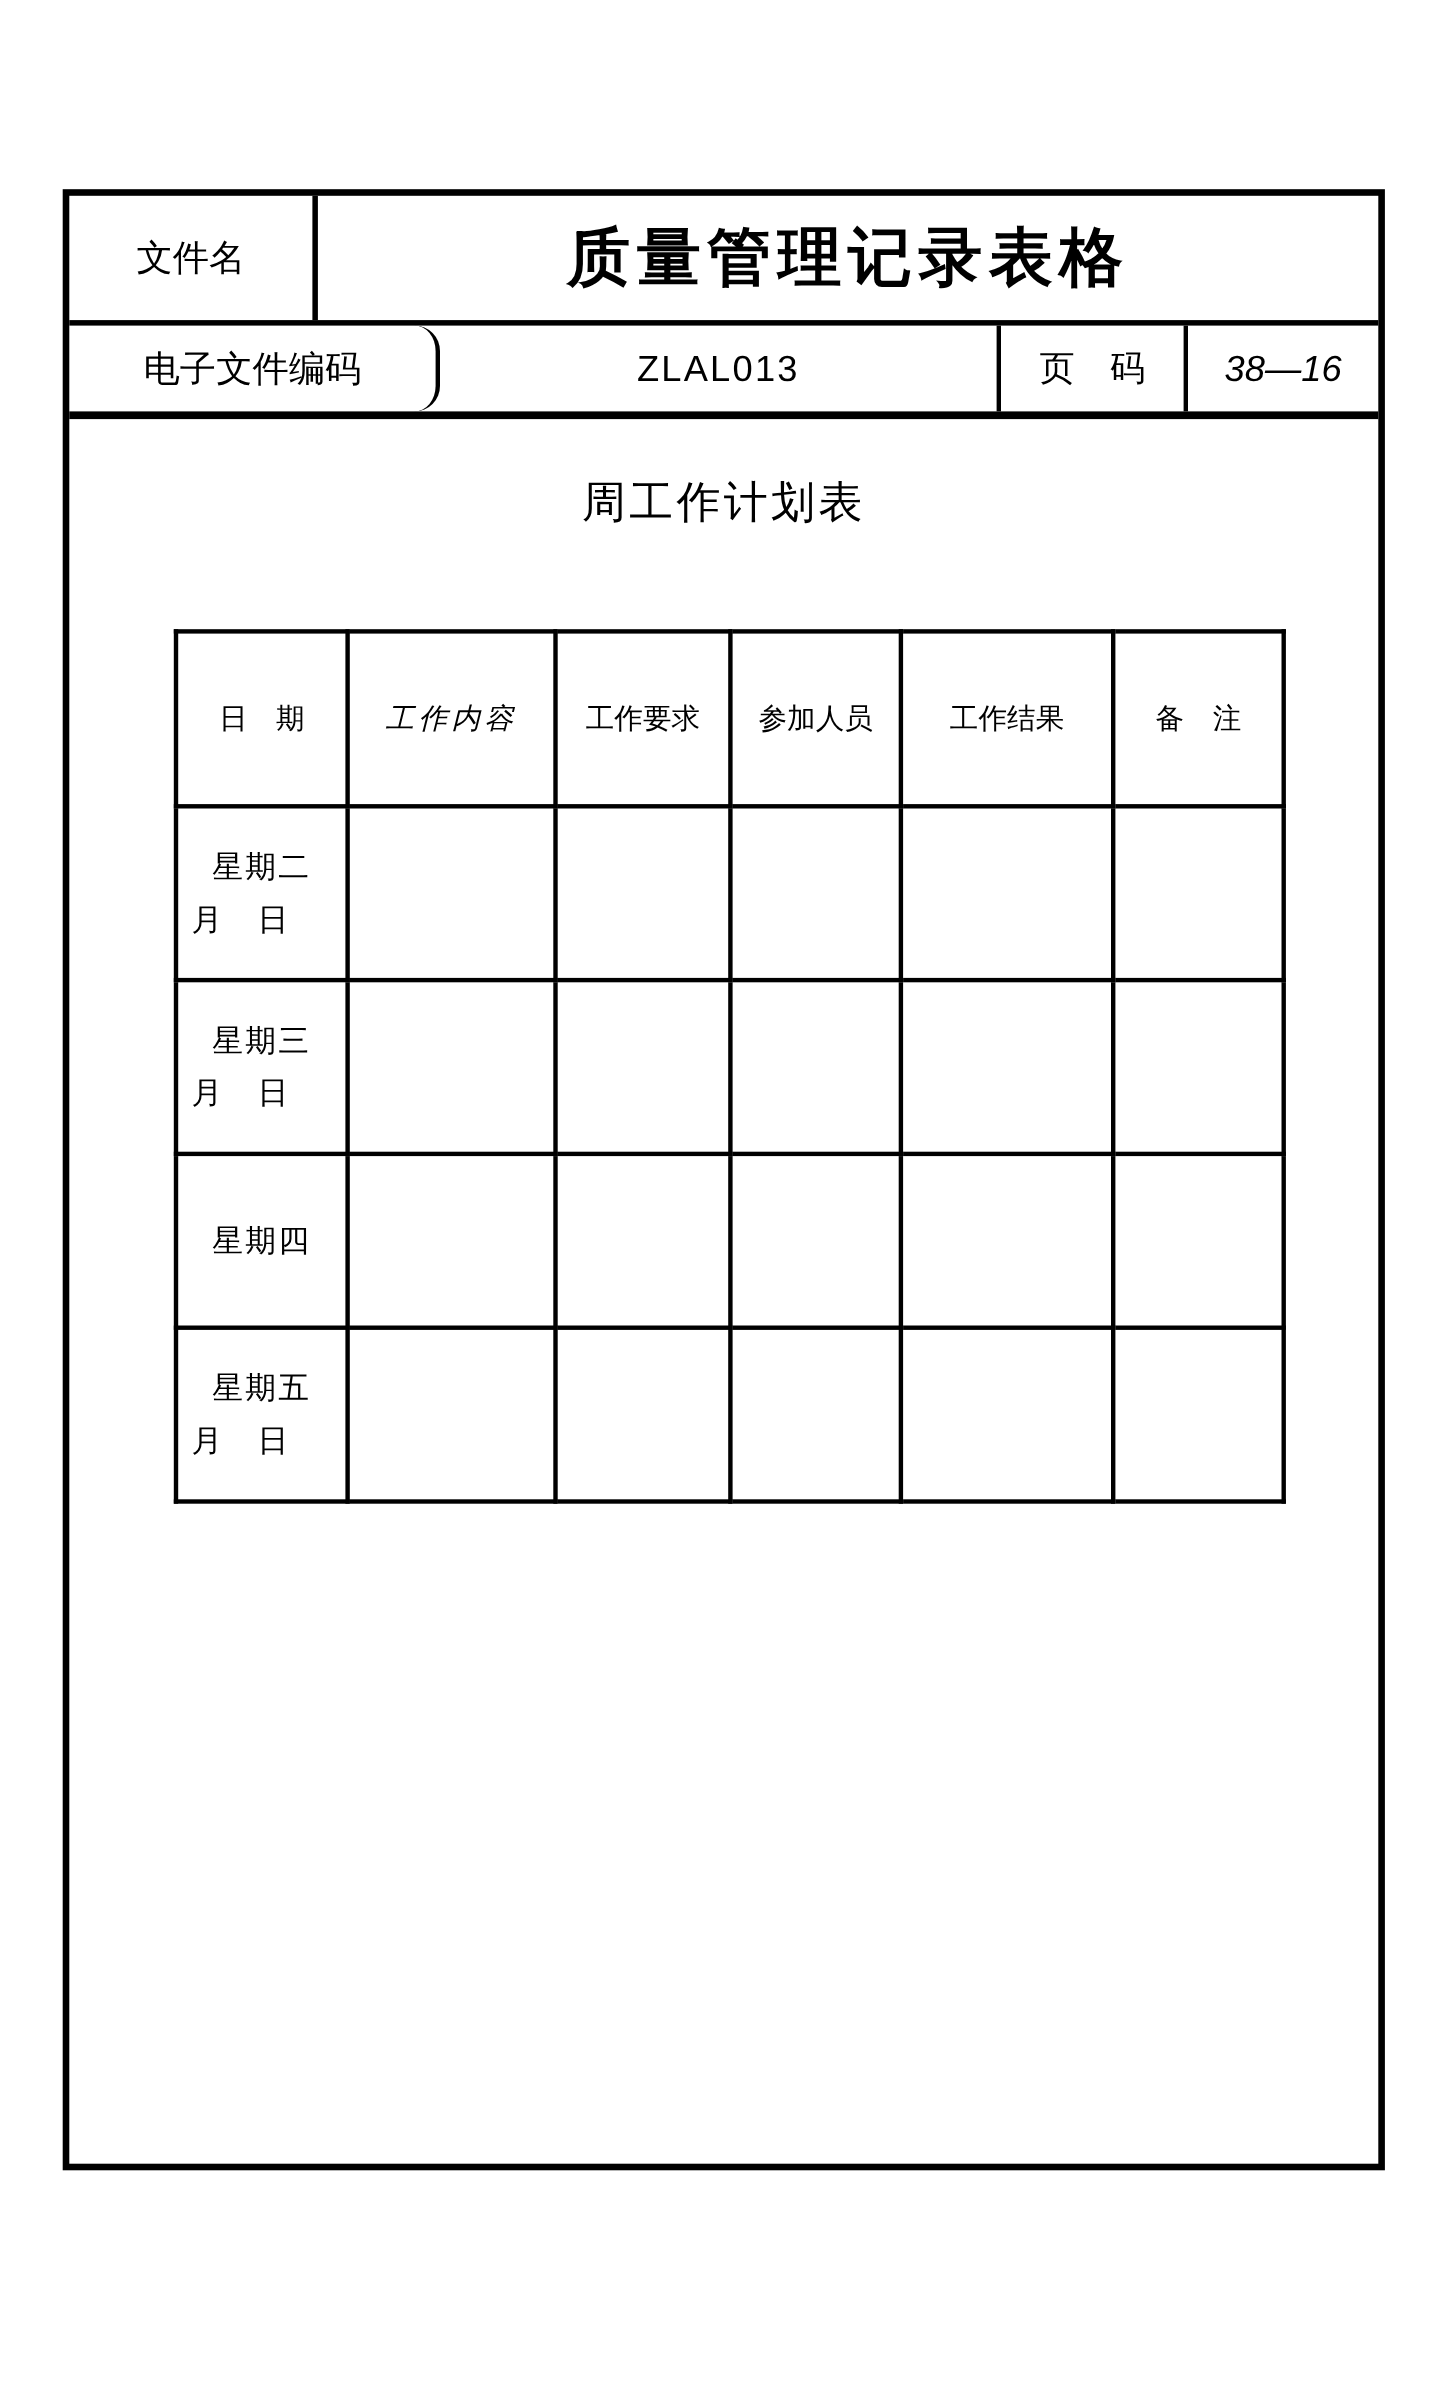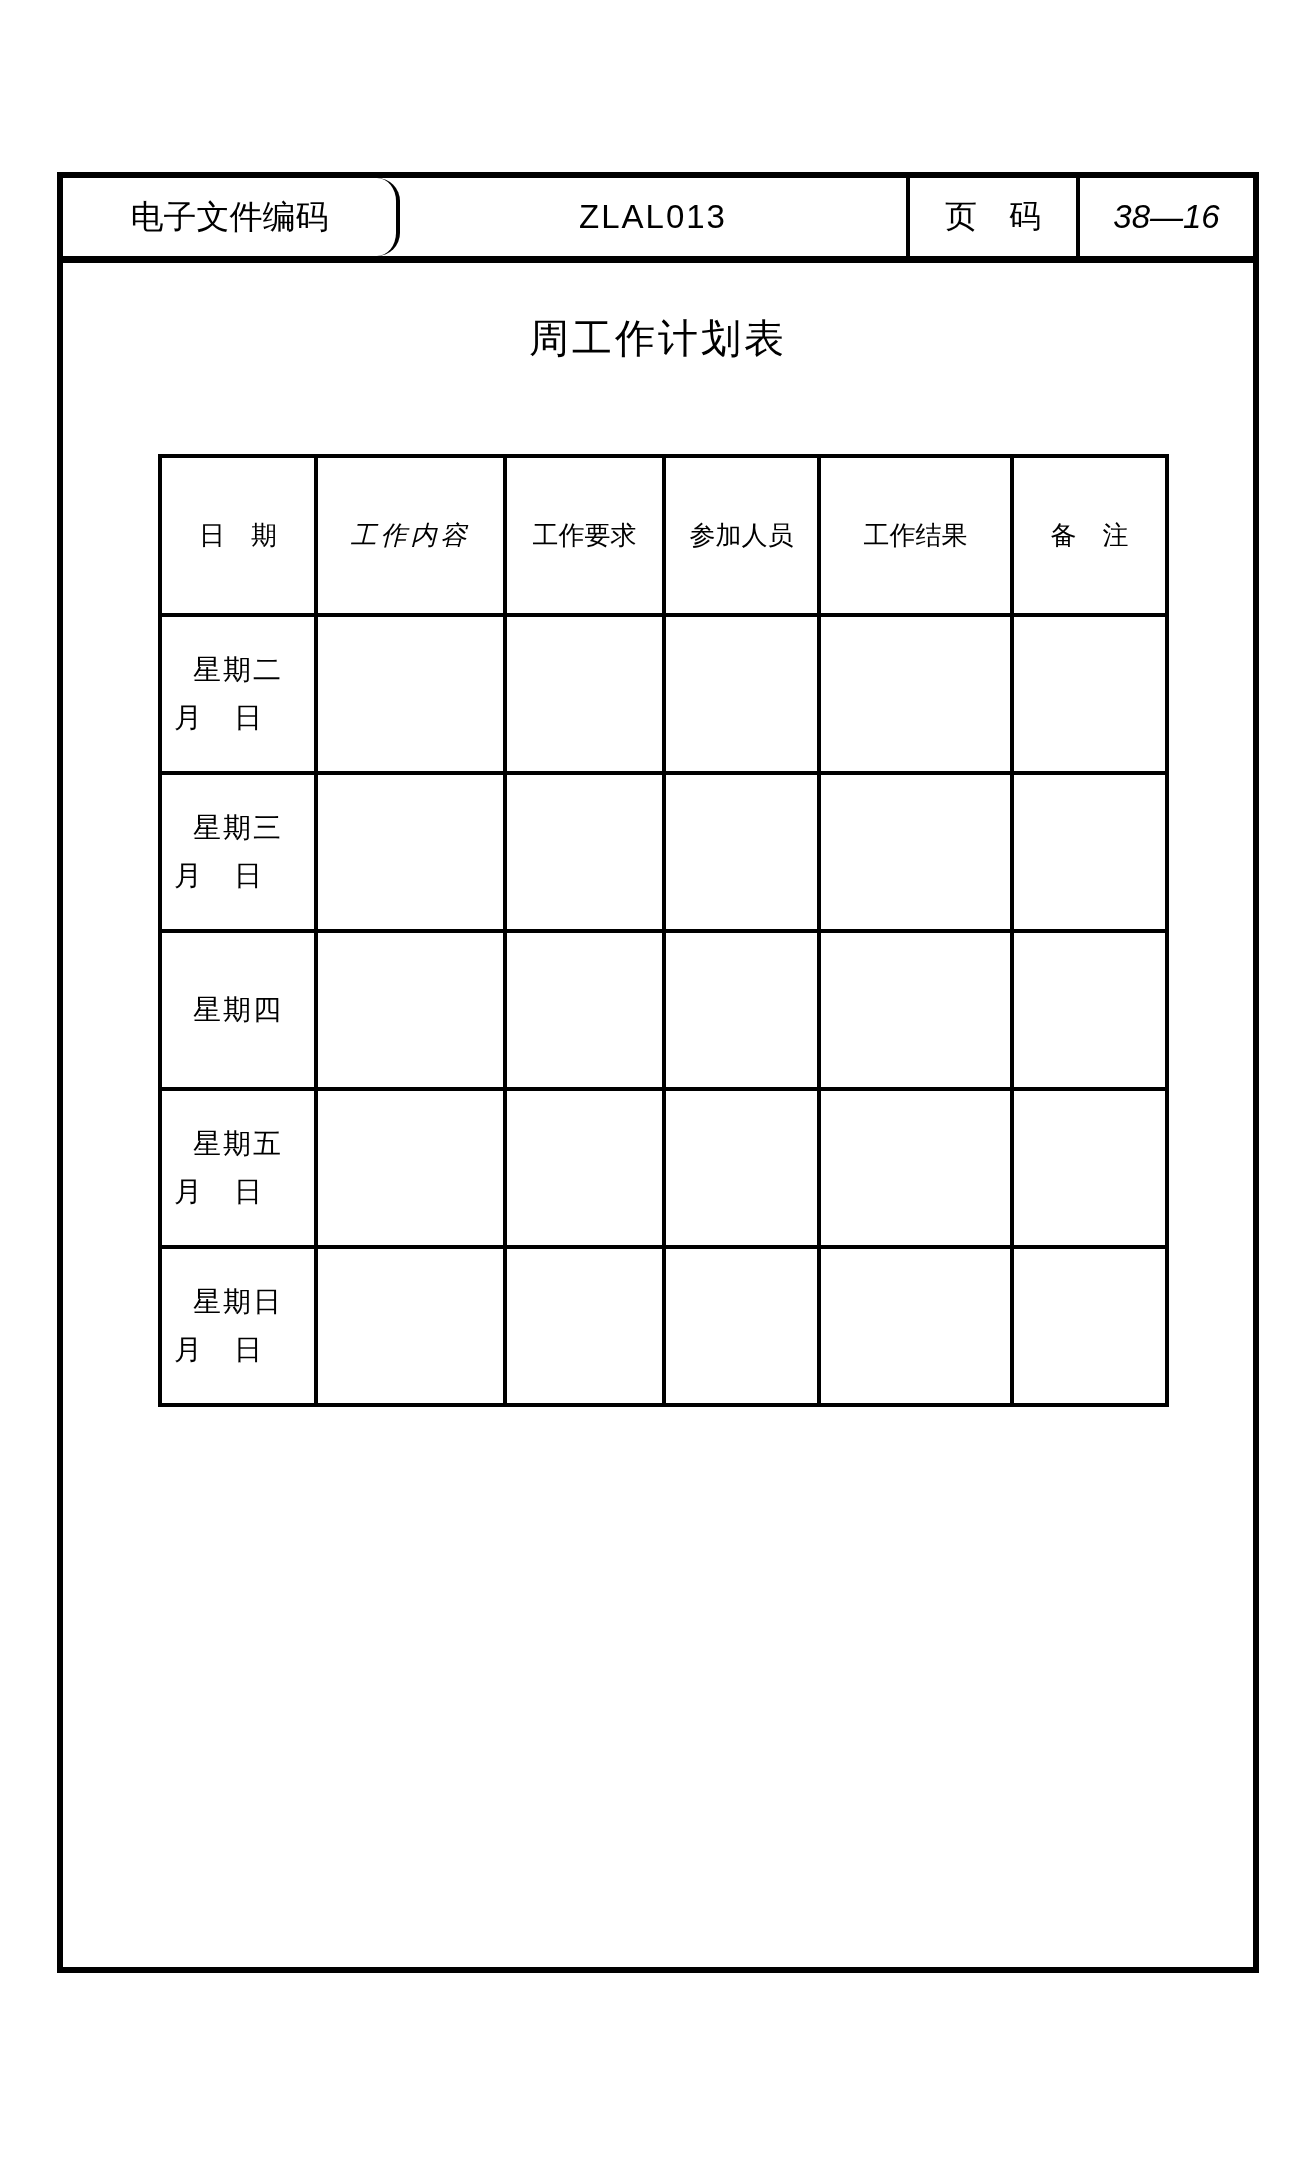--- a/index.html
+++ b/index.html
@@ -116,20 +116,28 @@
     display:flex;justify-content:space-between;
     padding:0 52px 0 12px;
   }
 </style>
 </head>
 <body>
 
 <div class="canvas">
   <div class="page-box">
 
+    <div class="row1">
+      <div class="cell-filelabel">
+        <span>文件名</span>
+      </div>
+      <div class="cell-doctitle">
+        <span>质量管理记录表格</span>
+      </div>
+    </div>
 
     <div class="row2">
       <div class="c c1">电子文件编码</div>
       <div class="c c2">ZLAL013</div>
       <div class="c c3">页　码</div>
       <div class="c c4">38—16</div>
     </div>
 
     <div class="body">
       <div class="form-title">周工作计划表</div>
@@ -214,34 +222,18 @@
             </div>
           </td>
           <td></td>
           <td></td>
           <td></td>
           <td></td>
           <td></td>
         </tr>
 
 
-        <tr>
-          <td class="day-cell">
-            <div class="day-inner">
-              <div class="day-name">星期日</div>
-              <div class="day-md">
-                <span>月</span>
-                <span>日</span>
-              </div>
-            </div>
-          </td>
-          <td></td>
-          <td></td>
-          <td></td>
-          <td></td>
-          <td></td>
-        </tr>
       </tbody>
         </table>
     </div>
 
   </div>
 </div>
 
 </body></html>

